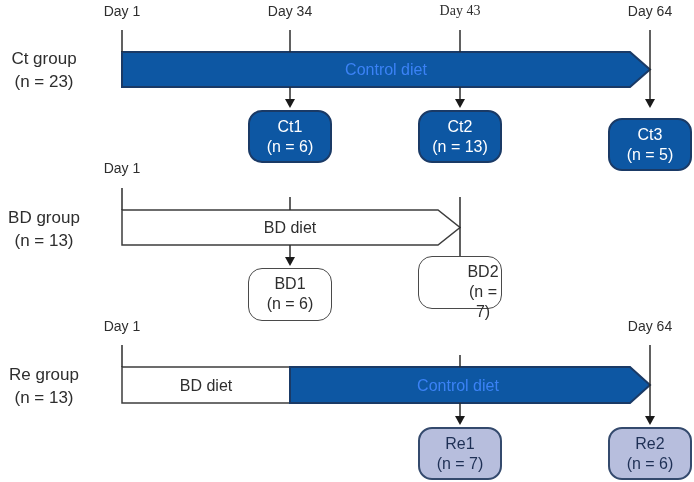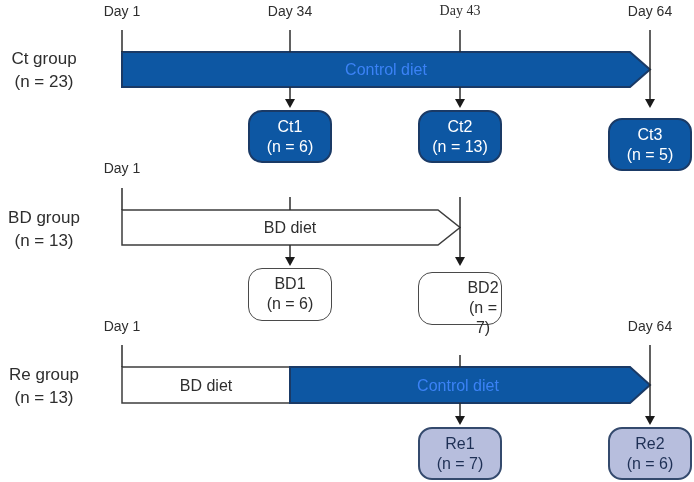--- a/index.html
+++ b/index.html
@@ -112,21 +112,21 @@
     <div>BD group</div>
     <div>(n = 13)</div>
   </div>
   <div class="txt day-label center-x" style="left:122px; top:160px;">Day 1</div>
   <div class="txt bar-label on-white center-xy" style="left:290px; top:228px;">BD diet</div>
 
   <div class="box white" style="left:248px; top:268px;">
     <div>BD1</div>
     <div>(n = 6)</div>
   </div>
-  <div class="box white" style="left:418px; top:272px;padding-left:46px;">
+  <div class="box white" style="left:418px; top:256px;padding-left:46px;">
     <div>BD2</div>
     <div>(n = 7)</div>
   </div>
 
   <div class="group-label" style="left:-4px; top:363px;">
     <div>Re group</div>
     <div>(n = 13)</div>
   </div>
   <div class="txt day-label center-x" style="left:122px; top:318px;">Day 1</div>
   <div class="txt day-label center-x" style="left:650px; top:318px;">Day 64</div>

